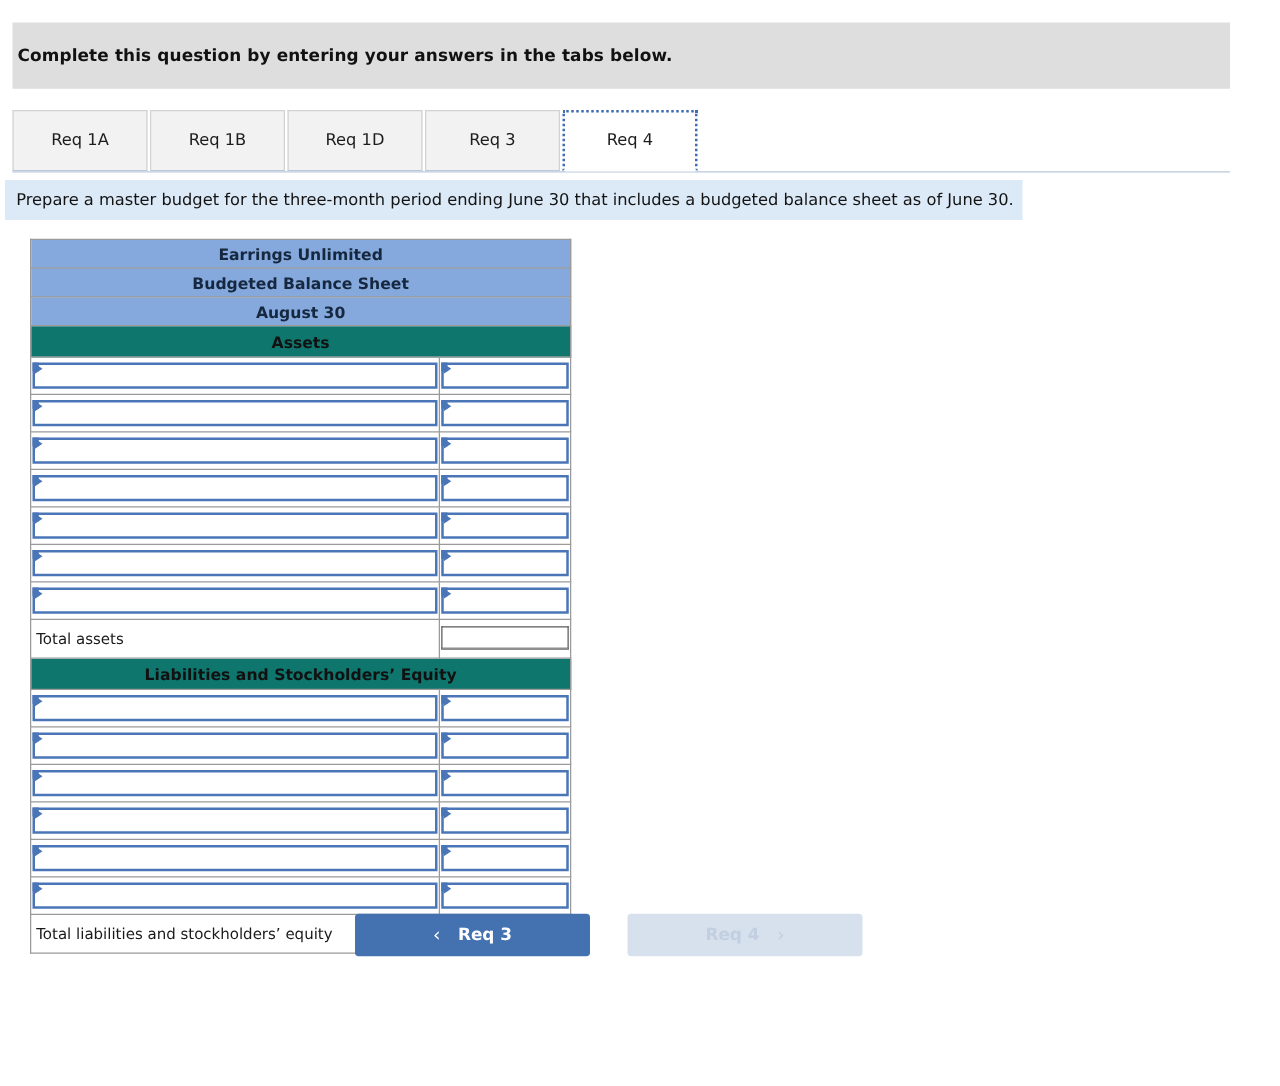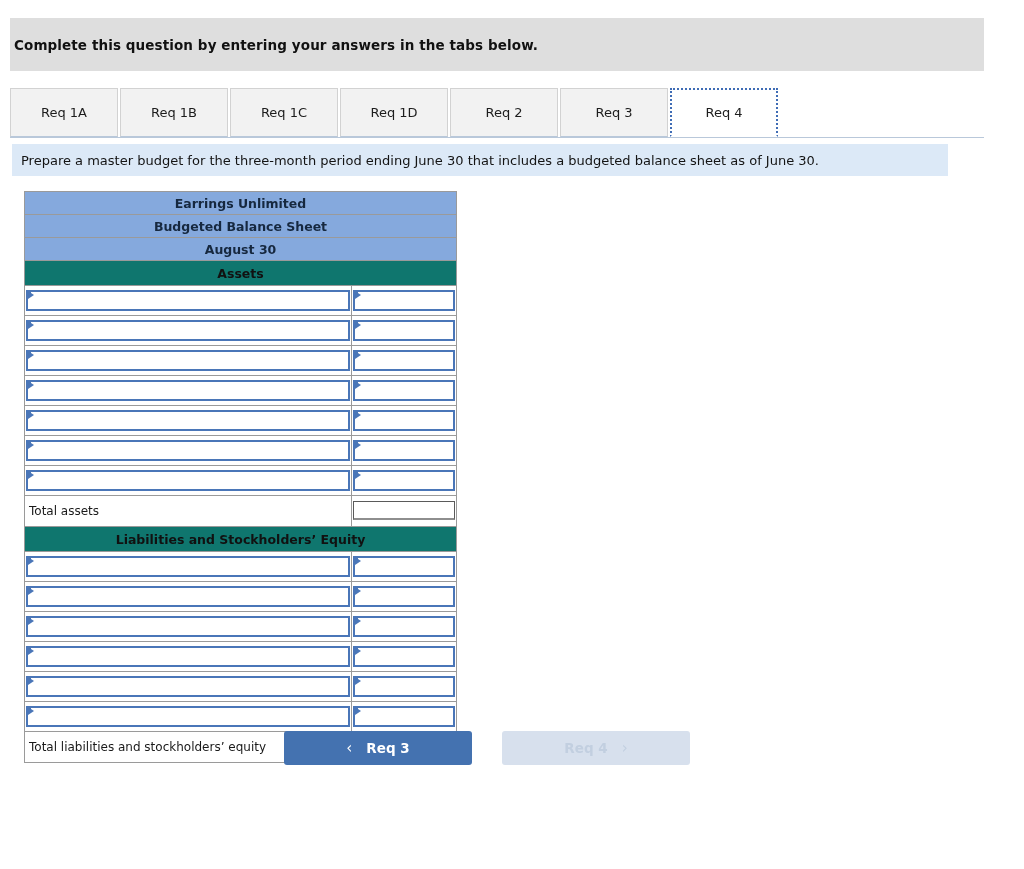--- a/index.html
+++ b/index.html
@@ -68,23 +68,23 @@
     background: #ffffff;
     border: 2px dotted #3f6cb5;
     border-bottom: 2px solid #ffffff;
     position: relative;
     z-index: 3;
   }
 
   
   #req-prompt {
     position: absolute;
-    left: 12px;
+    left: 4px;
     top: 144px;
-    width: 936px;
+    width: 814px;
     height: 32px;
     background: #dce9f7;
     display: flex;
     align-items: center;
     box-sizing: border-box;
   }
   #req-prompt .txt {
     padding-left: 9px;
     font-size: 13px;
     color: #141414;
@@ -220,27 +220,21 @@
 
 <div id="tab-strip">
   <div class="tabs">
     <div class="tab">
         <span>Req 1A</span>
       </div>
     <div class="tab">
         <span>Req 1B</span>
       </div>
     <div class="tab">
-        <span>Req 1C</span>
-      </div>
-    <div class="tab">
         <span>Req 1D</span>
-      </div>
-    <div class="tab">
-        <span>Req 2</span>
       </div>
     <div class="tab">
         <span>Req 3</span>
       </div>
     <div class="tab active">
         <span>Req 4</span>
       </div>
   </div>
 </div>
 

